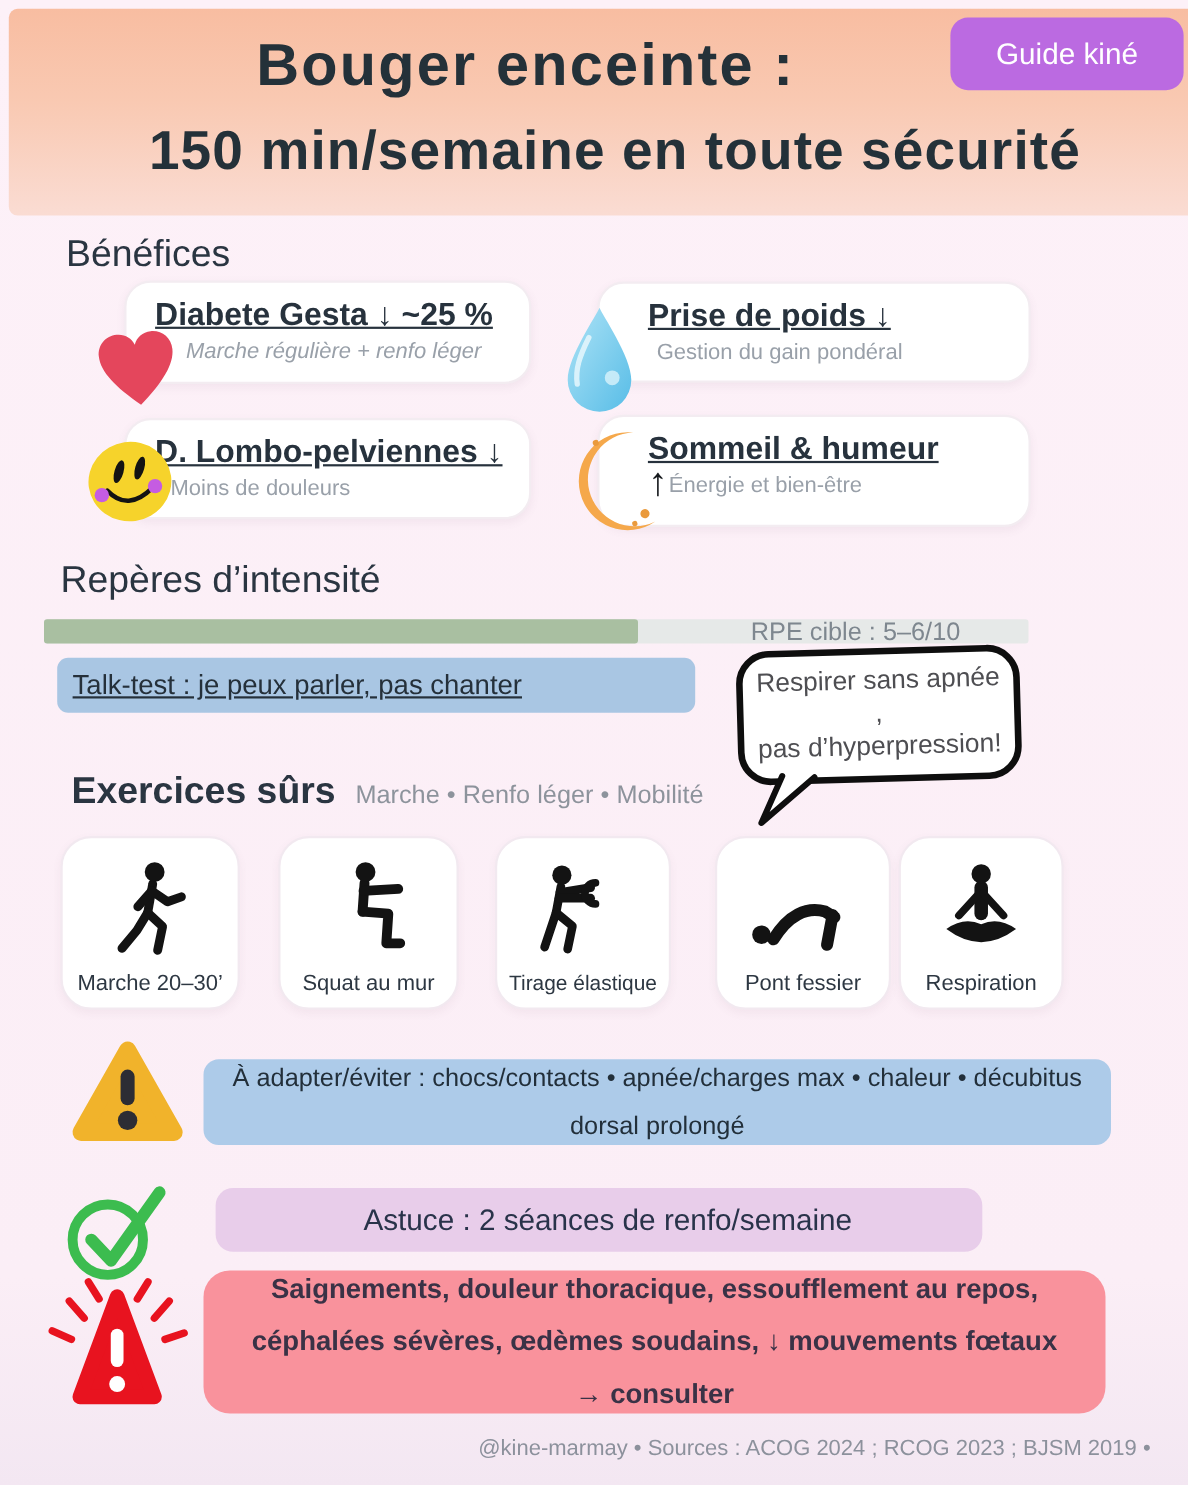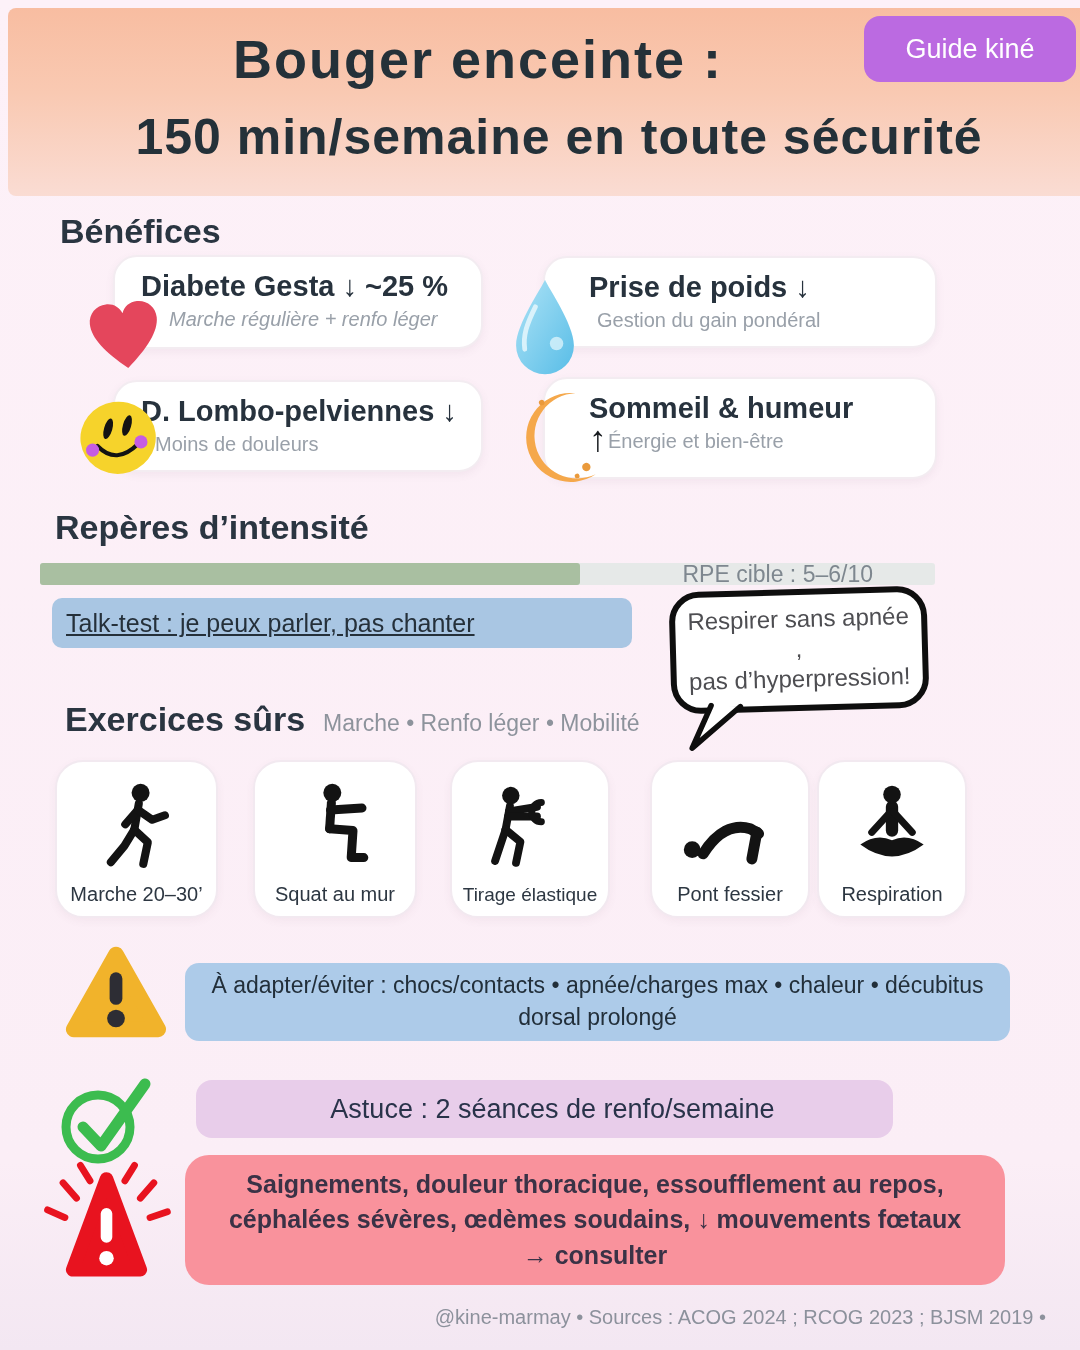--- a/index.html
+++ b/index.html
@@ -11,25 +11,25 @@
   
   .header{position:absolute;left:8px;top:8px;width:1064px;height:188px;border-radius:8px;
     background:linear-gradient(180deg,#f8bda1 0%,#f9c9b2 45%,#fadcd3 100%);padding-left:38px;}
   .badge{position:absolute;top:8px;right:34px;width:212px;height:66px;border-radius:16px;
     background:#bb6ae1;color:#ffffff;font-size:27px;display:flex;align-items:center;justify-content:center;}
   .title1{position:absolute;top:20px;left:0;width:940px;text-align:center;font-size:54px;font-weight:bold;
     color:#243139;letter-spacing:2px;}
   .title2{position:absolute;top:100px;left:0;width:100%;text-align:center;font-size:50px;font-weight:bold;
     color:#243139;letter-spacing:1px;}
   
-  .h2{position:absolute;font-size:34px;font-weight:bold;color:#2a3541;}
+  .h2{position:absolute;font-size:34px;font-weight:normal;color:#2a3541;}
   
   .bcard{position:absolute;background:#ffffff;border:2px solid #f3ecf1;border-radius:24px;
     box-shadow:0 3px 8px rgba(120,90,110,0.07);box-sizing:border-box;}
-  .bcard .t{font-size:29px;font-weight:bold;color:#27323d;margin-top:13px;}
+  .bcard .t{font-size:29px;font-weight:bold;color:#27323d;margin-top:13px;text-decoration:underline;}
   .bcard .s{font-size:20px;color:#99a0a9;margin-top:5px;}
   .c1{left:113px;top:255px;width:370px;height:94px;padding-left:26px;}
   .c1 .s{margin-left:28px;font-style:italic;}
   .c2{left:543px;top:256px;width:394px;height:92px;padding-left:44px;}
   .c2 .s{margin-left:8px;}
   .c3{left:113px;top:380px;width:370px;height:92px;padding-left:26px;}
   .c3 .s{margin-left:14px;}
   .c4{left:543px;top:377px;width:394px;height:102px;padding-left:44px;}
   .up{font-size:36px;font-weight:bold;color:#16191d;margin-right:1px;position:relative;top:3px;line-height:10px;}
   .bicon{position:absolute;}
@@ -53,21 +53,21 @@
   .ecard .eicon{flex:1;display:flex;align-items:center;justify-content:center;padding-top:8px;}
   .ecard .el{font-size:20px;color:#2d3742;white-space:nowrap;}
   .e1{left:55px;width:163px;}
   .e2{left:253px;width:164px;}
   .e3{left:450px;width:160px;}
   .e3 .el{font-size:19px;}
   .e4{left:650px;width:160px;}
   .e5{left:817px;width:150px;align-items:center;}
   
   .cicon{position:absolute;}
-  .cbox{position:absolute;box-sizing:border-box;display:flex;flex-direction:column;align-items:center;justify-content:center;}
+  .cbox{position:absolute;box-sizing:border-box;display:flex;flex-direction:column;align-items:center;justify-content:center;gap:12px;}
   .adapt-box{left:185px;top:963px;width:825px;height:78px;background:#adcbe9;border-radius:14px;
     font-size:23px;color:#222f3a;line-height:1.38;}
   .tip-box{left:196px;top:1080px;width:697px;height:58px;background:#e8cdea;border-radius:16px;
     font-size:27px;color:#29334a;padding-left:16px;}
   .alert-box{left:185px;top:1155px;width:820px;height:130px;background:#f9929c;border-radius:24px;
     font-size:25px;font-weight:bold;color:#3a3246;line-height:1.42;}
   .cbox div{white-space:nowrap;}
   
   .footer{position:absolute;right:34px;top:1306px;font-size:20px;color:#8c919c;}
 </style>

